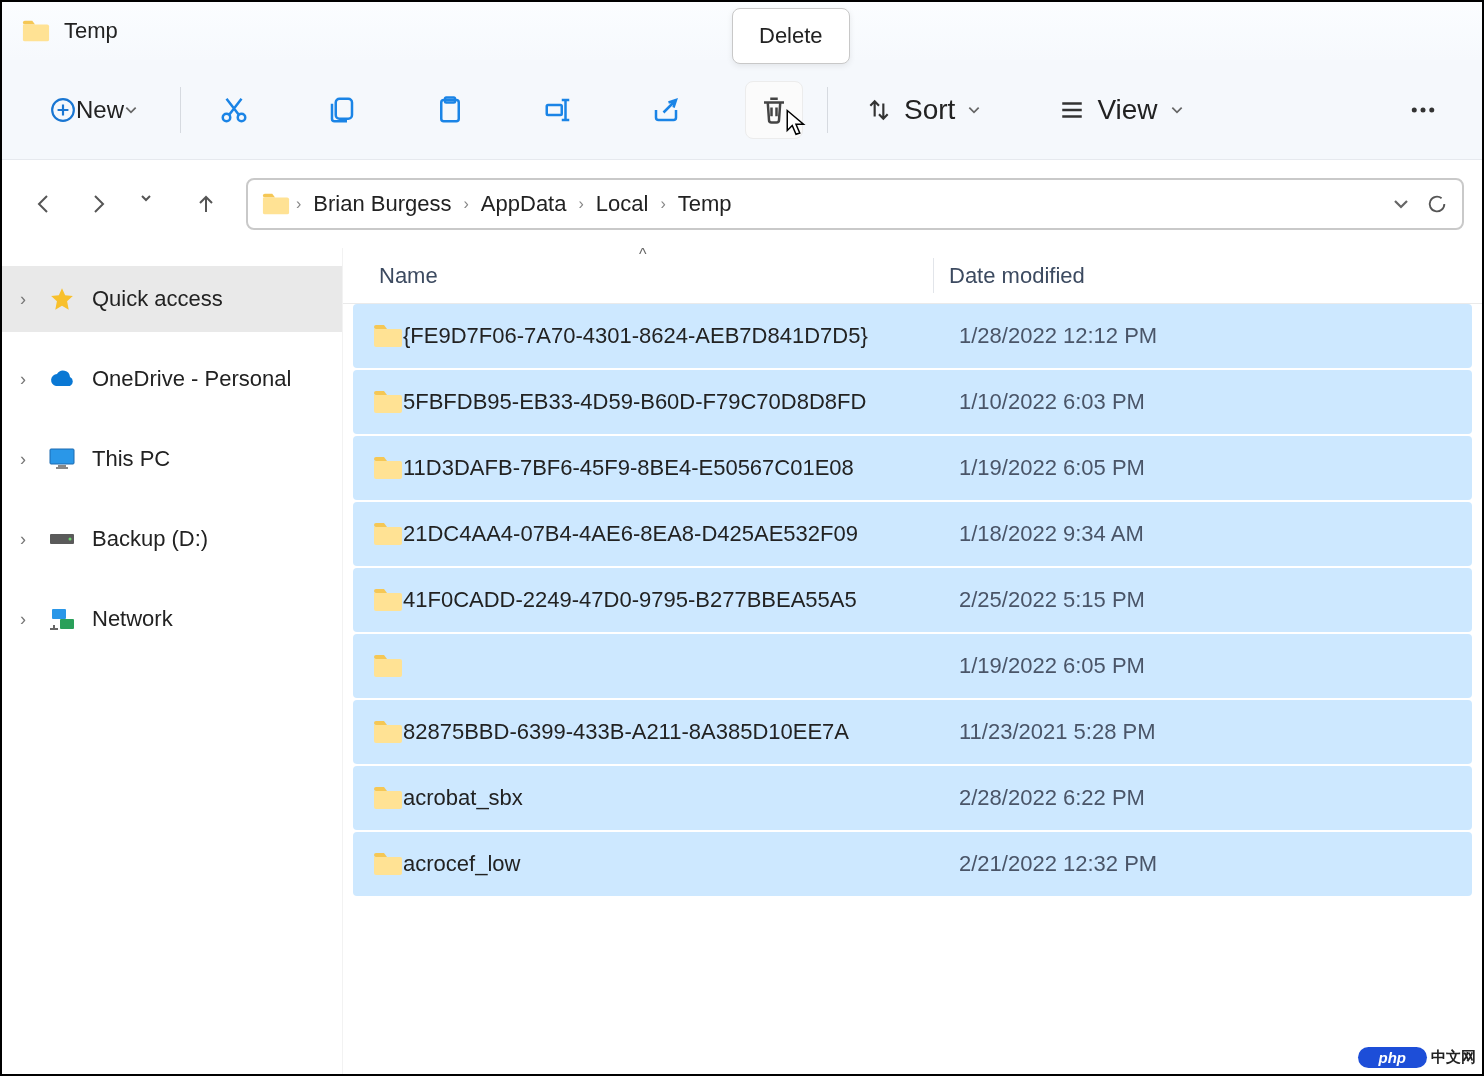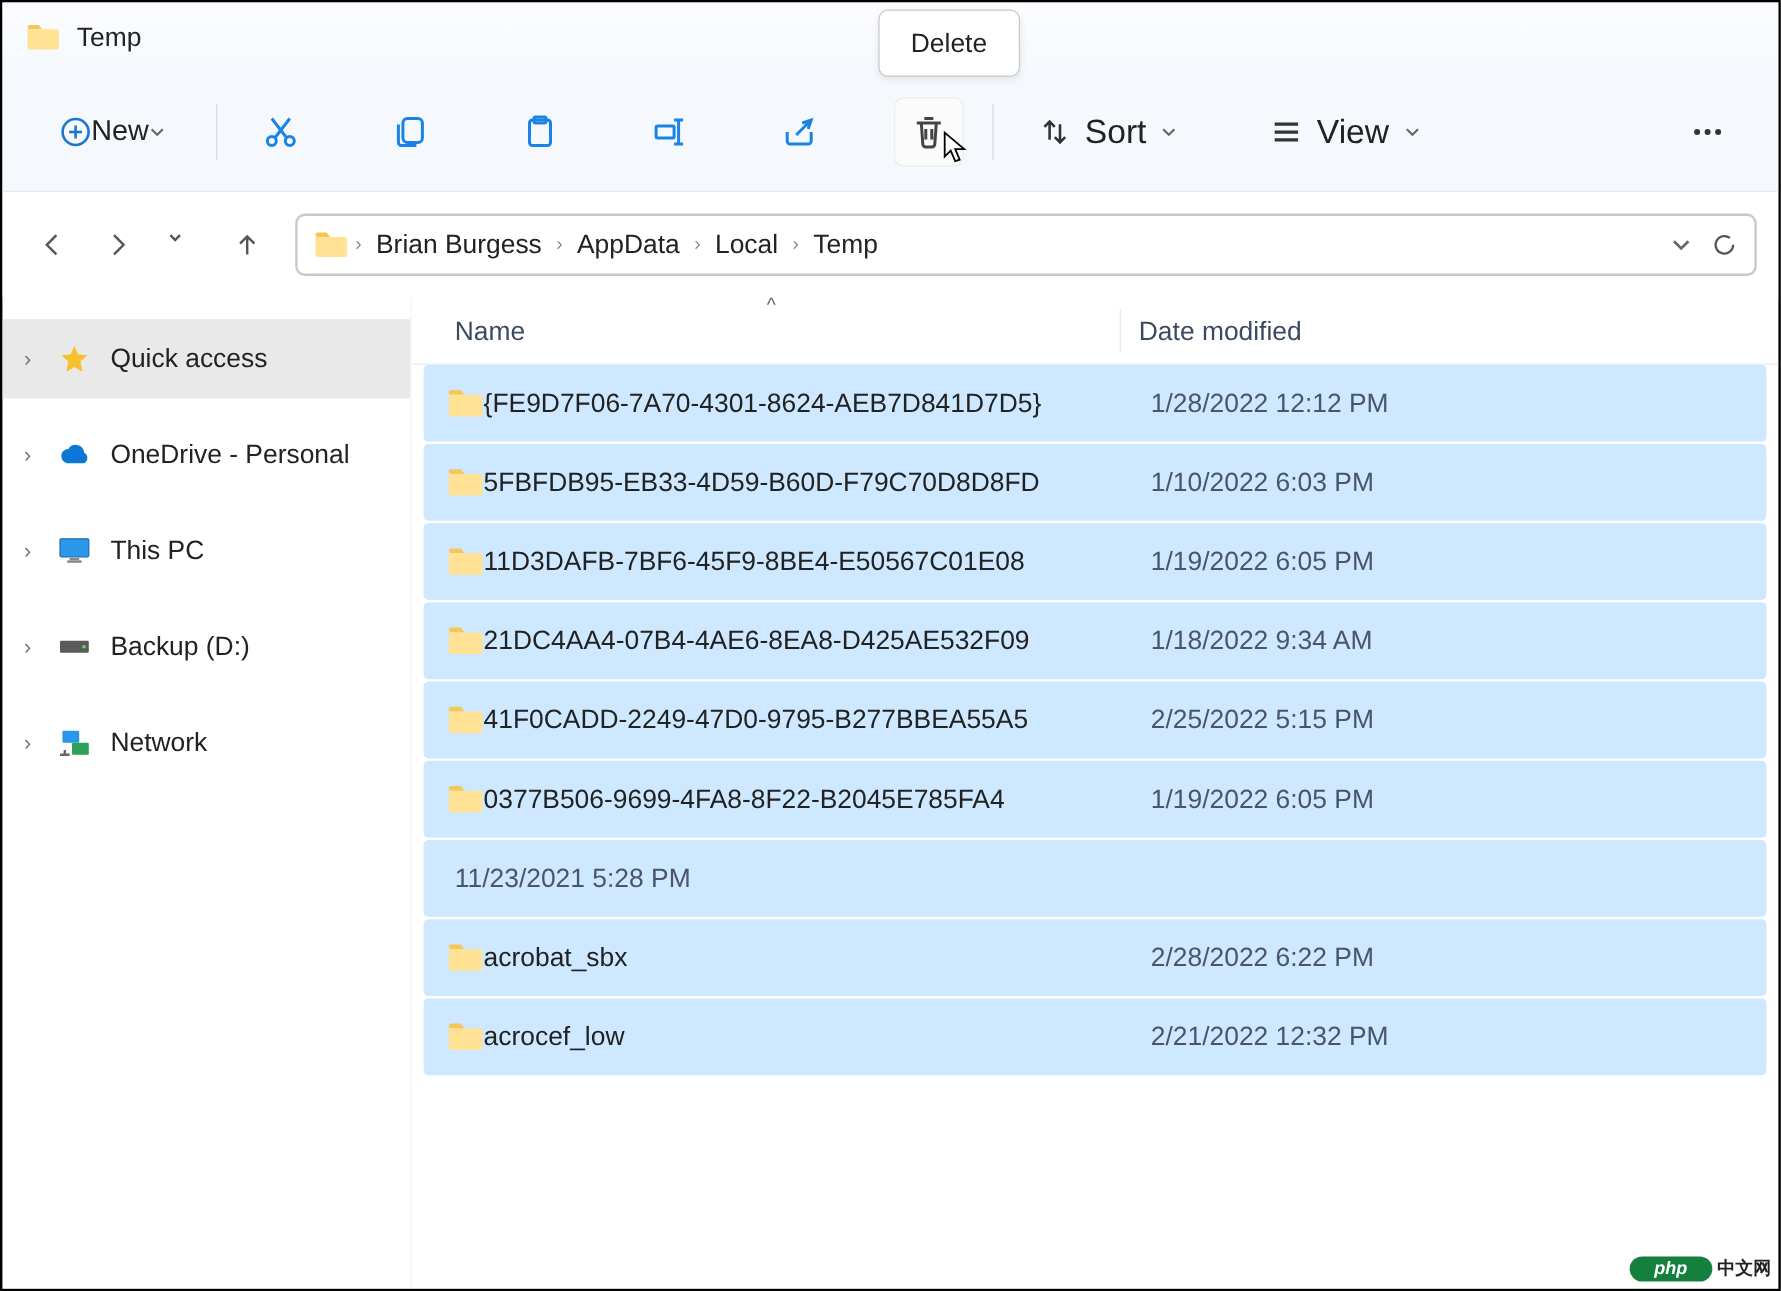--- a/index.html
+++ b/index.html
@@ -49,21 +49,21 @@
   .row { height: 64px; display: flex; align-items: center; border-radius: 4px; margin-bottom: 2px; cursor: pointer; }
   .row.selected { background: #cde8ff; }
   .row .cell-name { width: 580px; display: flex; align-items: center; gap: 0; padding-left: 20px; font-size: 22px; color: #222; }
   .row .cell-date { padding-left: 26px; font-size: 22px; color: #4a5568; }
   .row .folder-svg { width: 30px; height: 26px; flex-shrink: 0; }
 
   .cursor { position: absolute; top: 106px; left: 780px; z-index: 20; }
   .cursor svg { width: 28px; height: 30px; }
 
   .watermark { position: absolute; right: 6px; bottom: 6px; display: flex; align-items: center; gap: 4px; z-index: 30; }
-  .watermark .badge { background: #15803d; color: #fff; font-style: italic; font-weight: bold; border-radius: 12px; padding: 2px 21px; font-size: 15px; }
+  .watermark .badge { background: #1d4ed8; color: #fff; font-style: italic; font-weight: bold; border-radius: 12px; padding: 2px 21px; font-size: 15px; }
   .watermark .cn { font-size: 15px; color: #222; font-weight: 600; }
 
   svg.folder-svg .tab { fill: #f5c755; }
   svg.folder-svg .body { fill: #ffe294; }
 </style>
 </head>
 <body>
 
 <div class="titlebar">
   <svg class="folder-ico folder-svg" viewBox="0 0 30 24">
@@ -322,25 +322,31 @@
             <span>41F0CADD-2249-47D0-9795-B277BBEA55A5</span>
           </div>
           <div class="cell-date">2/25/2022 5:15 PM</div>
         </div>
         <div class="row selected">
           <div class="cell-name">
             <svg class="folder-svg" viewBox="0 0 30 24">
               <path class="tab" d="M1 3a2 2 0 0 1 2-2h8l3 4H3a2 2 0 0 1-2-2z"></path>
               <path class="body" d="M1 5h26a2 2 0 0 1 2 2v14a2 2 0 0 1-2 2H3a2 2 0 0 1-2-2z"></path>
             </svg>
-            <span>0377B506-9699-4FA8-8F22-B2045E785FA4</span>
           </div>
           <div class="cell-date">1/19/2022 6:05 PM</div>
         </div>
         <div class="row selected">
+          <div class="cell-name">
+            <svg class="folder-svg" viewBox="0 0 30 24">
+              <path class="tab" d="M1 3a2 2 0 0 1 2-2h8l3 4H3a2 2 0 0 1-2-2z"></path>
+              <path class="body" d="M1 5h26a2 2 0 0 1 2 2v14a2 2 0 0 1-2 2H3a2 2 0 0 1-2-2z"></path>
+            </svg>
+            <span>82875BBD-6399-433B-A211-8A385D10EE7A</span>
+          </div>
           <div class="cell-date">11/23/2021 5:28 PM</div>
         </div>
         <div class="row selected">
           <div class="cell-name">
             <svg class="folder-svg" viewBox="0 0 30 24">
               <path class="tab" d="M1 3a2 2 0 0 1 2-2h8l3 4H3a2 2 0 0 1-2-2z"></path>
               <path class="body" d="M1 5h26a2 2 0 0 1 2 2v14a2 2 0 0 1-2 2H3a2 2 0 0 1-2-2z"></path>
             </svg>
             <span>acrobat_sbx</span>
           </div>

